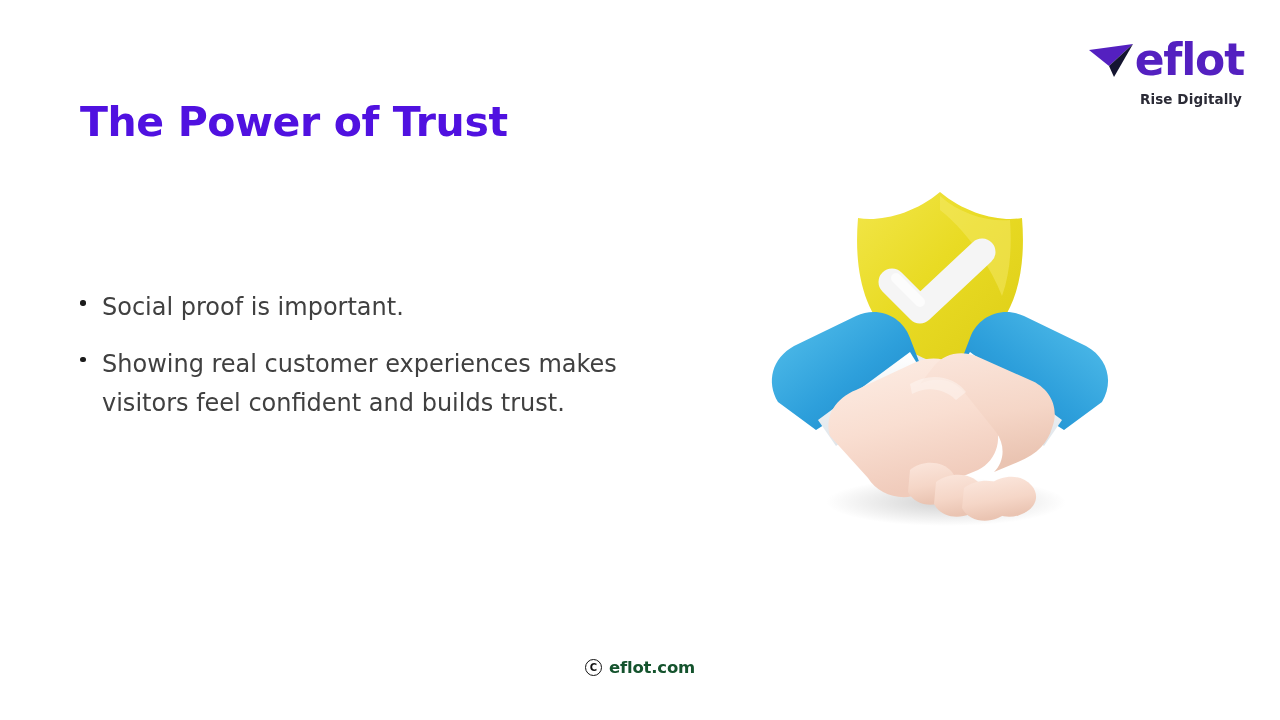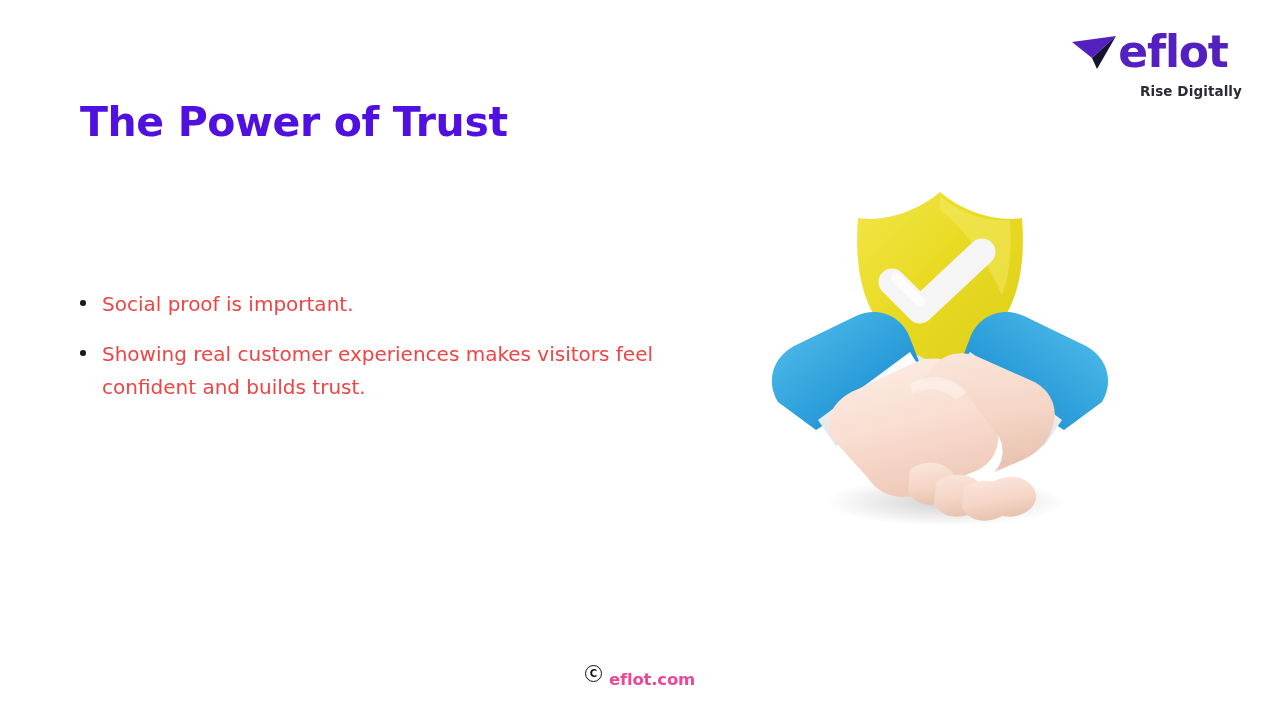--- a/index.html
+++ b/index.html
@@ -26,23 +26,24 @@
     position: absolute;
     top: 28px;
     right: 36px;
     width: 190px;
     height: 72px;
     text-align: right;
   }
   .logo-row {
     display: flex;
     align-items: center;
-    justify-content: center;
+    justify-content: flex-end;
     height: 48px;
     gap: 0px;
+    margin-top: 8px;
   }
   .logo-mark {
     width: 52px;
     height: 40px;
     display: block;
     margin-right: -4px;
     flex: none;
   }
   .logo-word {
     font-family: "DejaVu Sans", sans-serif;
@@ -86,23 +87,23 @@
     width: 580px;
     margin: 0;
     padding: 0;
     list-style: none;
   }
   .bullet-item {
     position: relative;
     padding-left: 28px;
     margin-bottom: 18px;
     font-family: "DejaVu Sans", sans-serif;
-    font-size: 20px;
+    font-size: 24px;
     line-height: 1.62;
-    color: #ef4444;
+    color: #404040;
   }
   .bullet-item:last-child { margin-bottom: 8px; }
   .bullet-item::before {
     content: "";
     position: absolute;
     left: 6px;
     top: 12px;
     width: 5.5px;
     height: 5.5px;
     border-radius: 50%;
@@ -141,23 +142,22 @@
     color: #111111;
     display: flex;
     align-items: center;
     justify-content: center;
     line-height: 1;
   }
   .footer-text {
     font-family: "DejaVu Sans", sans-serif;
     font-size: 16.5px;
     font-weight: bold;
-    color: #ec4899;
+    color: #14532d;
     letter-spacing: -0.2px;
-    margin-top: 12px;
   }
 </style>
 </head>
 <body>
 
 <div class="slide">
 
   <div class="logo-block">
     <div class="logo-row">
       <svg class="logo-mark" viewBox="0 0 52 40">

